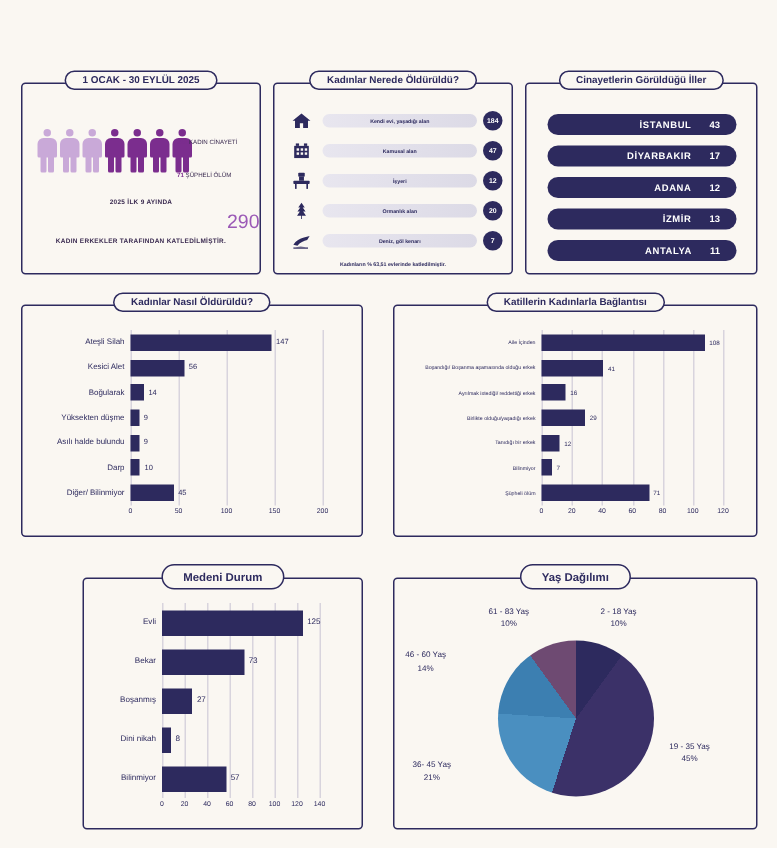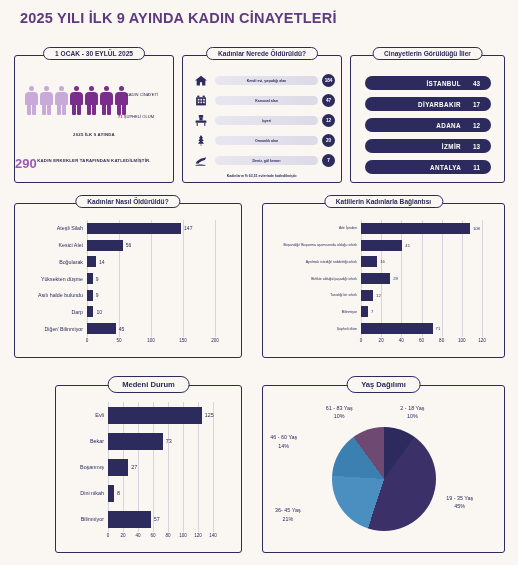--- a/index.html
+++ b/index.html
@@ -49,22 +49,22 @@
   .fig.dark  .head, .fig.dark  .body, .fig.dark  .leg-l, .fig.dark  .leg-r { background: #7b2d8e; }
 
   .stat-line { position: absolute; font-size: 4.1px; color: #3a2a50; white-space: nowrap; }
   .stat-line b { color: #7b2d8e; font-weight: bold; }
   #stat-1 { left: 103px; top: 36px; }
   #stat-2 { left: 103px; top: 58px; }
 
   .sub-note  { position: absolute; width: 100%; text-align: center; font-size: 4.3px;
                font-weight: bold; color: #3a2a50; letter-spacing: .2px; }
   #p1-sub1 { top: 76px; }
-  #p1-big  { top: 100px; width: 100%; text-align: left; font-size: 13px;
-             color: #9b59b6; font-weight: bold; position: absolute; }
+  #p1-big  { top: 84px; width: 100%; text-align: right; font-size: 13px;
+             color: #9b59b6; font-weight: normal; position: absolute; }
   #p1-sub2 { top: 102px; }
 
   
   #panel-where { left: 182px; top: 55px; width: 160px; height: 128px; }
   .loc-row { position: absolute; left: 8px; width: 144px; height: 17px; display: flex; align-items: center; }
   .loc-icon { width: 20px; height: 16px; display: flex; align-items: center; justify-content: center; color: #2d2a5e; }
   .loc-bar {
     flex: 1; height: 9px; margin: 0 4px;
     background: linear-gradient(90deg,#e8e6ef,#dcdae6);
     border-radius: 5px;
@@ -111,21 +111,20 @@
   .pie-wrap { position: absolute; left: 0; top: 14px; width: 100%; height: calc(100% - 14px); }
   .pie { position: absolute; left: 50%; top: 52%; transform: translate(-50%,-50%);
          width: 104px; height: 104px; border-radius: 50%; }
   .pie-lab { position: absolute; font-size: 5.4px; color: #2d2a5e; text-align: center; line-height: 1.5; white-space: nowrap; }
 </style>
 </head>
 <body>
 
 <div class="page">
 
-  <div class="main-title">2025 YILI İLK 9 AYINDA KADIN CİNAYETLERİ</div>
 
   <div class="panel" id="panel-dates">
     <div class="panel-title">1 OCAK - 30 EYLÜL  2025</div>
     <div class="figs" id="figure-row">
         <div class="fig light">
           <span class="head"></span>
           <span class="body"></span>
           <span class="leg-l"></span>
           <span class="leg-r"></span>
         </div>

